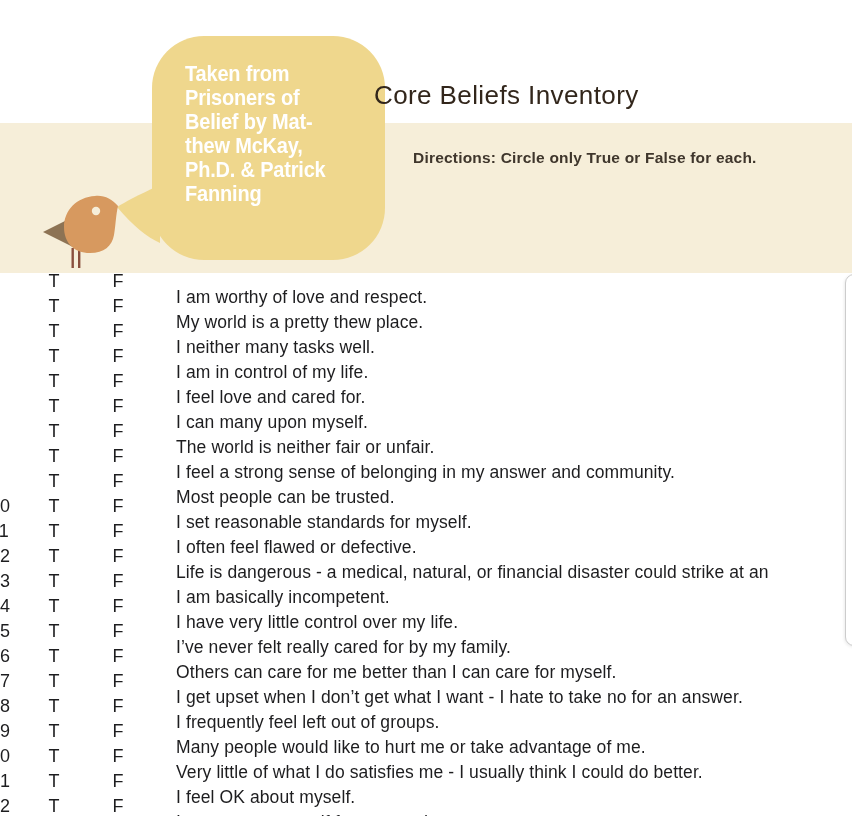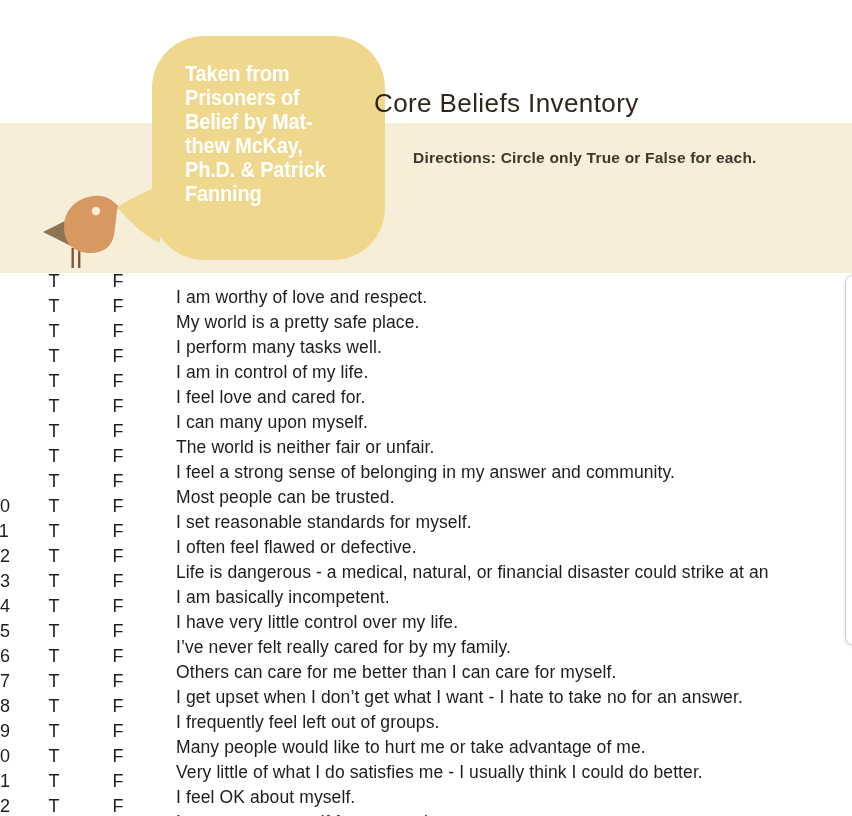--- a/index.html
+++ b/index.html
@@ -15,21 +15,21 @@
   .band {
     position: absolute;
     left: 0; top: 123px;
     width: 852px; height: 150px;
     background: #f6eed9;
   }
 
   
   .title {
     position: absolute;
-    left: 374px; top: 88px;
+    left: 374px; top: 80px;
     font-size: 26px;
     letter-spacing: 0.4px;
     color: #32261b;
   }
 
   
   .directions {
     position: absolute;
     left: 413px; top: 149px;
     font-size: 15.5px;
@@ -153,27 +153,27 @@
     <div class="row" style="top: 269px;">
     <span class="num">1</span>
     <span class="tf t">T</span>
     <span class="tf f">F</span>
     <span class="stmt">I am worthy of love and respect.</span>
   </div>
     <div class="row" style="top: 294px;">
     <span class="num">2</span>
     <span class="tf t">T</span>
     <span class="tf f">F</span>
-    <span class="stmt">My world is a pretty safe place.</span>
+    <span class="stmt">My world is a pretty thew place.</span>
   </div>
     <div class="row" style="top: 319px;">
     <span class="num">3</span>
     <span class="tf t">T</span>
     <span class="tf f">F</span>
-    <span class="stmt">I perform many tasks well.</span>
+    <span class="stmt">I neither many tasks well.</span>
   </div>
     <div class="row" style="top: 344px;">
     <span class="num">4</span>
     <span class="tf t">T</span>
     <span class="tf f">F</span>
     <span class="stmt">I am in control of my life.</span>
   </div>
     <div class="row" style="top: 369px;">
     <span class="num">5</span>
     <span class="tf t">T</span>

